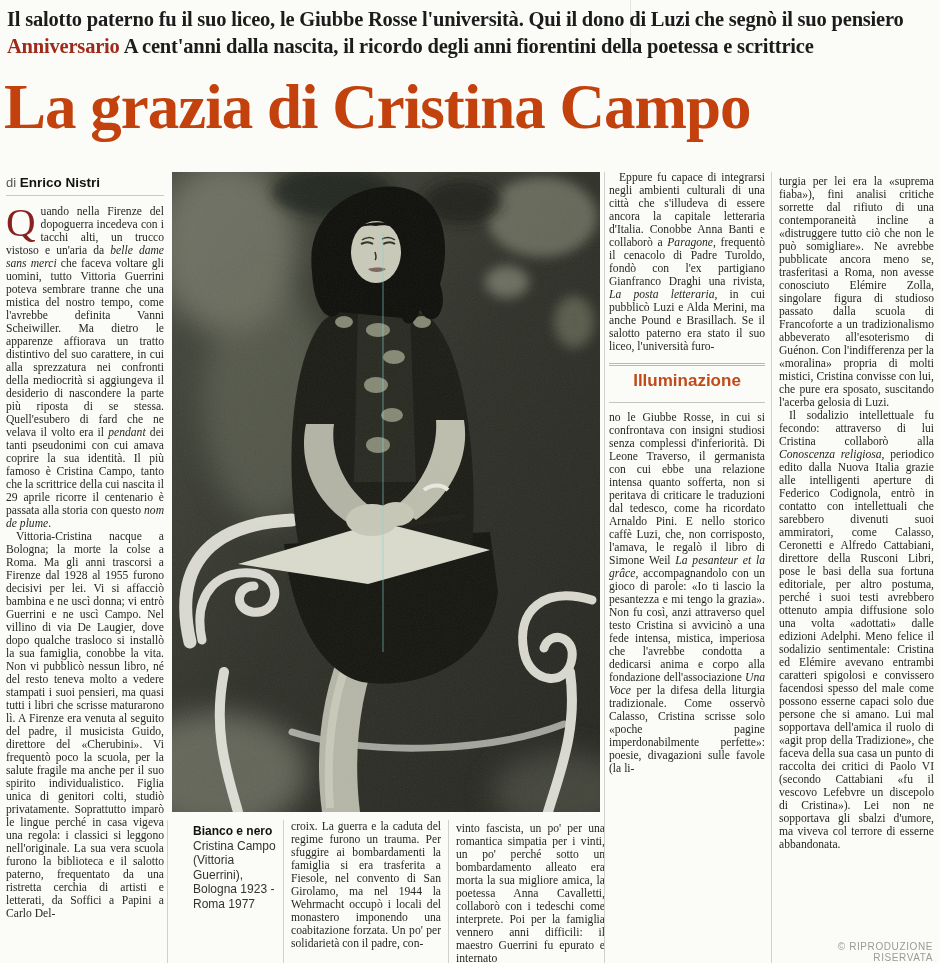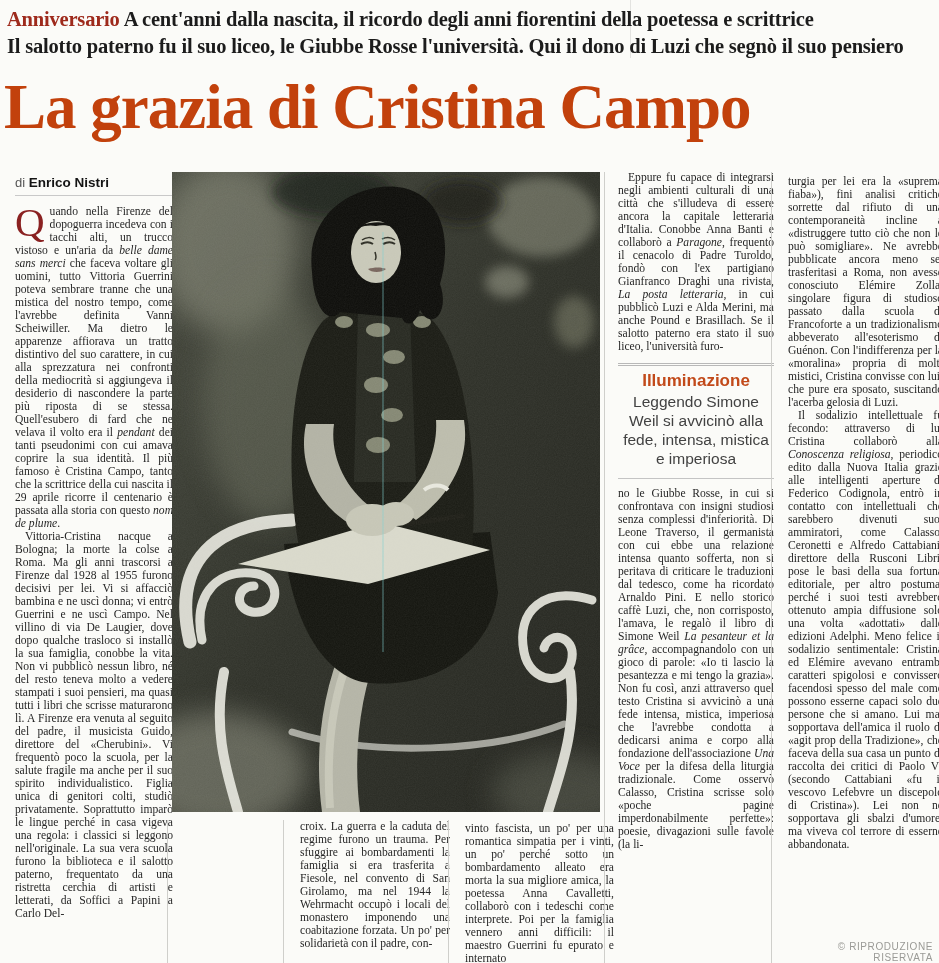--- a/index.html
+++ b/index.html
@@ -12,21 +12,21 @@
   .kicker { position:absolute; left:7px; top:6px; width:930px;
     font-size:20.5px; line-height:27px; font-weight:bold; color:#1c1c1c;
     letter-spacing:-0.2px; }
   .kicker-label { color:#9e2a1c; padding-right:4px; }
   
   .headline { position:absolute; left:4px; top:72px; width:932px;
     font-size:63px; line-height:70px; font-weight:bold; color:#c2410c;
     letter-spacing:-1px; }
   
   .col { position:absolute; font-size:11.6px; line-height:13px;
-    text-align:justify; color:#262626; overflow:hidden;margin-left:9px; }
+    text-align:justify; color:#262626; overflow:hidden; }
   .col p { margin:0; }
   .col p.indent { text-indent:10px; }
   .p-first::first-letter { float:left; font-size:41px; line-height:33px;
     padding:1px 5px 0 0; color:#8a2121; font-family:"Liberation Serif", serif; }
   
   .byline { font-family:"Liberation Sans", sans-serif; font-size:13px;
     color:#555; padding:4px 0 6px 0; }
   .byline b { color:#141414; font-size:13.5px; }
   .byline-rule { border-bottom:1px solid #c9c9c9; margin-bottom:9px; }
   
@@ -53,22 +53,22 @@
     letter-spacing:0.6px; color:#9a9a96; text-align:right; }
 </style>
 </head>
 <body>
 
 <div class="page">
 
   <div class="vrule-faint" style="left:630px; top:0; height:58px;"></div>
 
   <div class="kicker">
+    <div>Il salotto paterno fu il suo liceo, le Giubbe Rosse l'università. Qui il dono di Luzi che segnò il suo pensiero</div>
     <div><span class="kicker-label">Anniversario</span><span>A cent'anni dalla nascita, il ricordo degli anni fiorentini della poetessa e scrittrice</span></div>
-    <div>Il salotto paterno fu il suo liceo, le Giubbe Rosse l'università. Qui il dono di Luzi che segnò il suo pensiero</div>
   </div>
 
   <h1 class="headline">La grazia di Cristina Campo</h1>
 
   <div class="col" style="left:6px; top:172px; width:158px; height:791px;">
     <div class="byline"><span>di</span> <b>Enrico Nistri</b></div>
     <div class="byline-rule"></div>
     <p class="p-first">Quando nella Firenze del dopoguerra incedeva con i tacchi alti, un trucco vistoso e un'aria da <i>belle dame sans merci</i> che faceva voltare gli uomini, tutto Vittoria Guerrini poteva sembrare tranne che una mistica del nostro tempo, come l'avrebbe definita Vanni Scheiwiller. Ma dietro le apparenze affiorava un tratto distintivo del suo carattere, in cui alla sprezzatura nei confronti della mediocrità si aggiungeva il desiderio di nascondere la parte più riposta di se stessa. Quell'esubero di fard che ne velava il volto era il <i>pendant</i> dei tanti pseudonimi con cui amava coprire la sua identità. Il più famoso è Cristina Campo, tanto che la scrittrice della cui nascita il 29 aprile ricorre il centenario è passata alla storia con questo <i>nom de plume</i>.</p>
     <p class="indent">Vittoria-Cristina nacque a Bologna; la morte la colse a Roma. Ma gli anni trascorsi a Firenze dal 1928 al 1955 furono decisivi per lei. Vi si affacciò bambina e ne uscì donna; vi entrò Guerrini e ne uscì Campo. Nel villino di via De Laugier, dove dopo qualche trasloco si installò la sua famiglia, conobbe la vita. Non vi pubblicò nessun libro, né del resto teneva molto a vedere stampati i suoi pensieri, ma quasi tutti i libri che scrisse maturarono lì. A Firenze era venuta al seguito del padre, il musicista Guido, direttore del «Cherubini». Vi frequentò poco la scuola, per la salute fragile ma anche per il suo spirito individualistico. Figlia unica di genitori colti, studiò privatamente. Soprattutto imparò le lingue perché in casa vigeva una regola: i classici si leggono nell'originale. La sua vera scuola furono la biblioteca e il salotto paterno, frequentato da una ristretta cerchia di artisti e letterati, da Soffici a Papini a Carlo Del-</p>
   </div>
@@ -158,34 +158,37 @@
         <path d="M 203 80 C 204 84 205 86 203 88" stroke-width="1.5"></path>
       </g>
       <path d="M 196 97 C 202 95 210 95 214 97 C 210 101 199 101 196 97 Z" fill="#77645c"></path>
 
       <rect x="210" y="60" width="2" height="420" fill="#7fd0cf" opacity="0.3"></rect>
 
       <rect width="428" height="640" filter="url(#grain)" opacity="0.16"></rect>
     </svg>
   </div>
 
+  <div class="caption">
+    <span class="cap-title">Bianco e nero</span>
+    <span>Cristina Campo (Vittoria Guerrini), Bologna 1923 - Roma 1977</span>
+  </div>
 
   <div class="col" style="left:291px; top:820px; width:150px; height:141px;">
     <p>croix. La guerra e la caduta del regime furono un trauma. Per sfuggire ai bombardamenti la famiglia si era trasferita a Fiesole, nel convento di San Girolamo, ma nel 1944 la Wehrmacht occupò i locali del monastero imponendo una coabitazione forzata. Un po' per solidarietà con il padre, con-</p>
   </div>
 
   <div class="col" style="left:456px; top:822px; width:149px; height:141px;">
     <p>vinto fascista, un po' per una romantica simpatia per i vinti, un po' perché sotto un bombardamento alleato era morta la sua migliore amica, la poetessa Anna Cavalletti, collaborò con i tedeschi come interprete. Poi per la famiglia vennero anni difficili: il maestro Guerrini fu epurato e internato</p>
   </div>
 
   <div class="col" style="left:609px; top:171px; width:156px; height:792px;">
     <p class="indent">Eppure fu capace di integrarsi negli ambienti culturali di una città che s'illudeva di essere ancora la capitale letteraria d'Italia. Conobbe Anna Banti e collaborò a <i>Paragone</i>, frequentò il cenacolo di Padre Turoldo, fondò con l'ex partigiano Gianfranco Draghi una rivista, <i>La posta letteraria</i>, in cui pubblicò Luzi e Alda Merini, ma anche Pound e Brasillach. Se il salotto paterno era stato il suo liceo, l'università furo-</p>
     <div class="pullquote">
       <div class="pq-label">Illuminazione</div>
-      <div class="pq-text">Leggendo Simone Weil si avvicinò alla fede, intensa, mistica e imperiosa</div>
     </div>
     <p>no le Giubbe Rosse, in cui si confrontava con insigni studiosi senza complessi d'inferiorità. Di Leone Traverso, il germanista con cui ebbe una relazione intensa quanto sofferta, non si peritava di criticare le traduzioni dal tedesco, come ha ricordato Arnaldo Pini. E nello storico caffè Luzi, che, non corrisposto, l'amava, le regalò il libro di Simone Weil <i>La pesanteur et la grâce</i>, accompagnandolo con un gioco di parole: «Io ti lascio la pesantezza e mi tengo la grazia». Non fu così, anzi attraverso quel testo Cristina si avvicinò a una fede intensa, mistica, imperiosa che l'avrebbe condotta a dedicarsi anima e corpo alla fondazione dell'associazione <i>Una Voce</i> per la difesa della liturgia tradizionale. Come osservò Calasso, Cristina scrisse solo «poche pagine imperdonabilmente perfette»: poesie, divagazioni sulle favole (la li-</p>
   </div>
 
   <div class="col" style="left:779px; top:175px; width:155px; height:765px;">
     <p>turgia per lei era la «suprema fiaba»), fini analisi critiche sorrette dal rifiuto di una contemporaneità incline a «distruggere tutto ciò che non le può somigliare». Ne avrebbe pubblicate ancora meno se, trasferitasi a Roma, non avesse conosciuto Elémire Zolla, singolare figura di studioso passato dalla scuola di Francoforte a un tradizionalismo abbeverato all'esoterismo di Guénon. Con l'indifferenza per la «moralina» propria di molti mistici, Cristina convisse con lui, che pure era sposato, suscitando l'acerba gelosia di Luzi.</p>
     <p class="indent">Il sodalizio intellettuale fu fecondo: attraverso di lui Cristina collaborò alla <i>Conoscenza religiosa</i>, periodico edito dalla Nuova Italia grazie alle intelligenti aperture di Federico Codignola, entrò in contatto con intellettuali che sarebbero divenuti suoi ammiratori, come Calasso, Ceronetti e Alfredo Cattabiani, direttore della Rusconi Libri, pose le basi della sua fortuna editoriale, per altro postuma, perché i suoi testi avrebbero ottenuto ampia diffusione solo una volta «adottati» dalle edizioni Adelphi. Meno felice il sodalizio sentimentale: Cristina ed Elémire avevano entrambi caratteri spigolosi e convissero facendosi spesso del male come possono esserne capaci solo due persone che si amano. Lui mal sopportava dell'amica il ruolo di «agit prop della Tradizione», che faceva della sua casa un punto di raccolta dei critici di Paolo VI (secondo Cattabiani «fu il vescovo Lefebvre un discepolo di Cristina»). Lei non ne sopportava gli sbalzi d'umore, ma viveva col terrore di esserne abbandonata.</p>
   </div>
 
   <div class="copyright">© RIPRODUZIONE RISERVATA</div>

